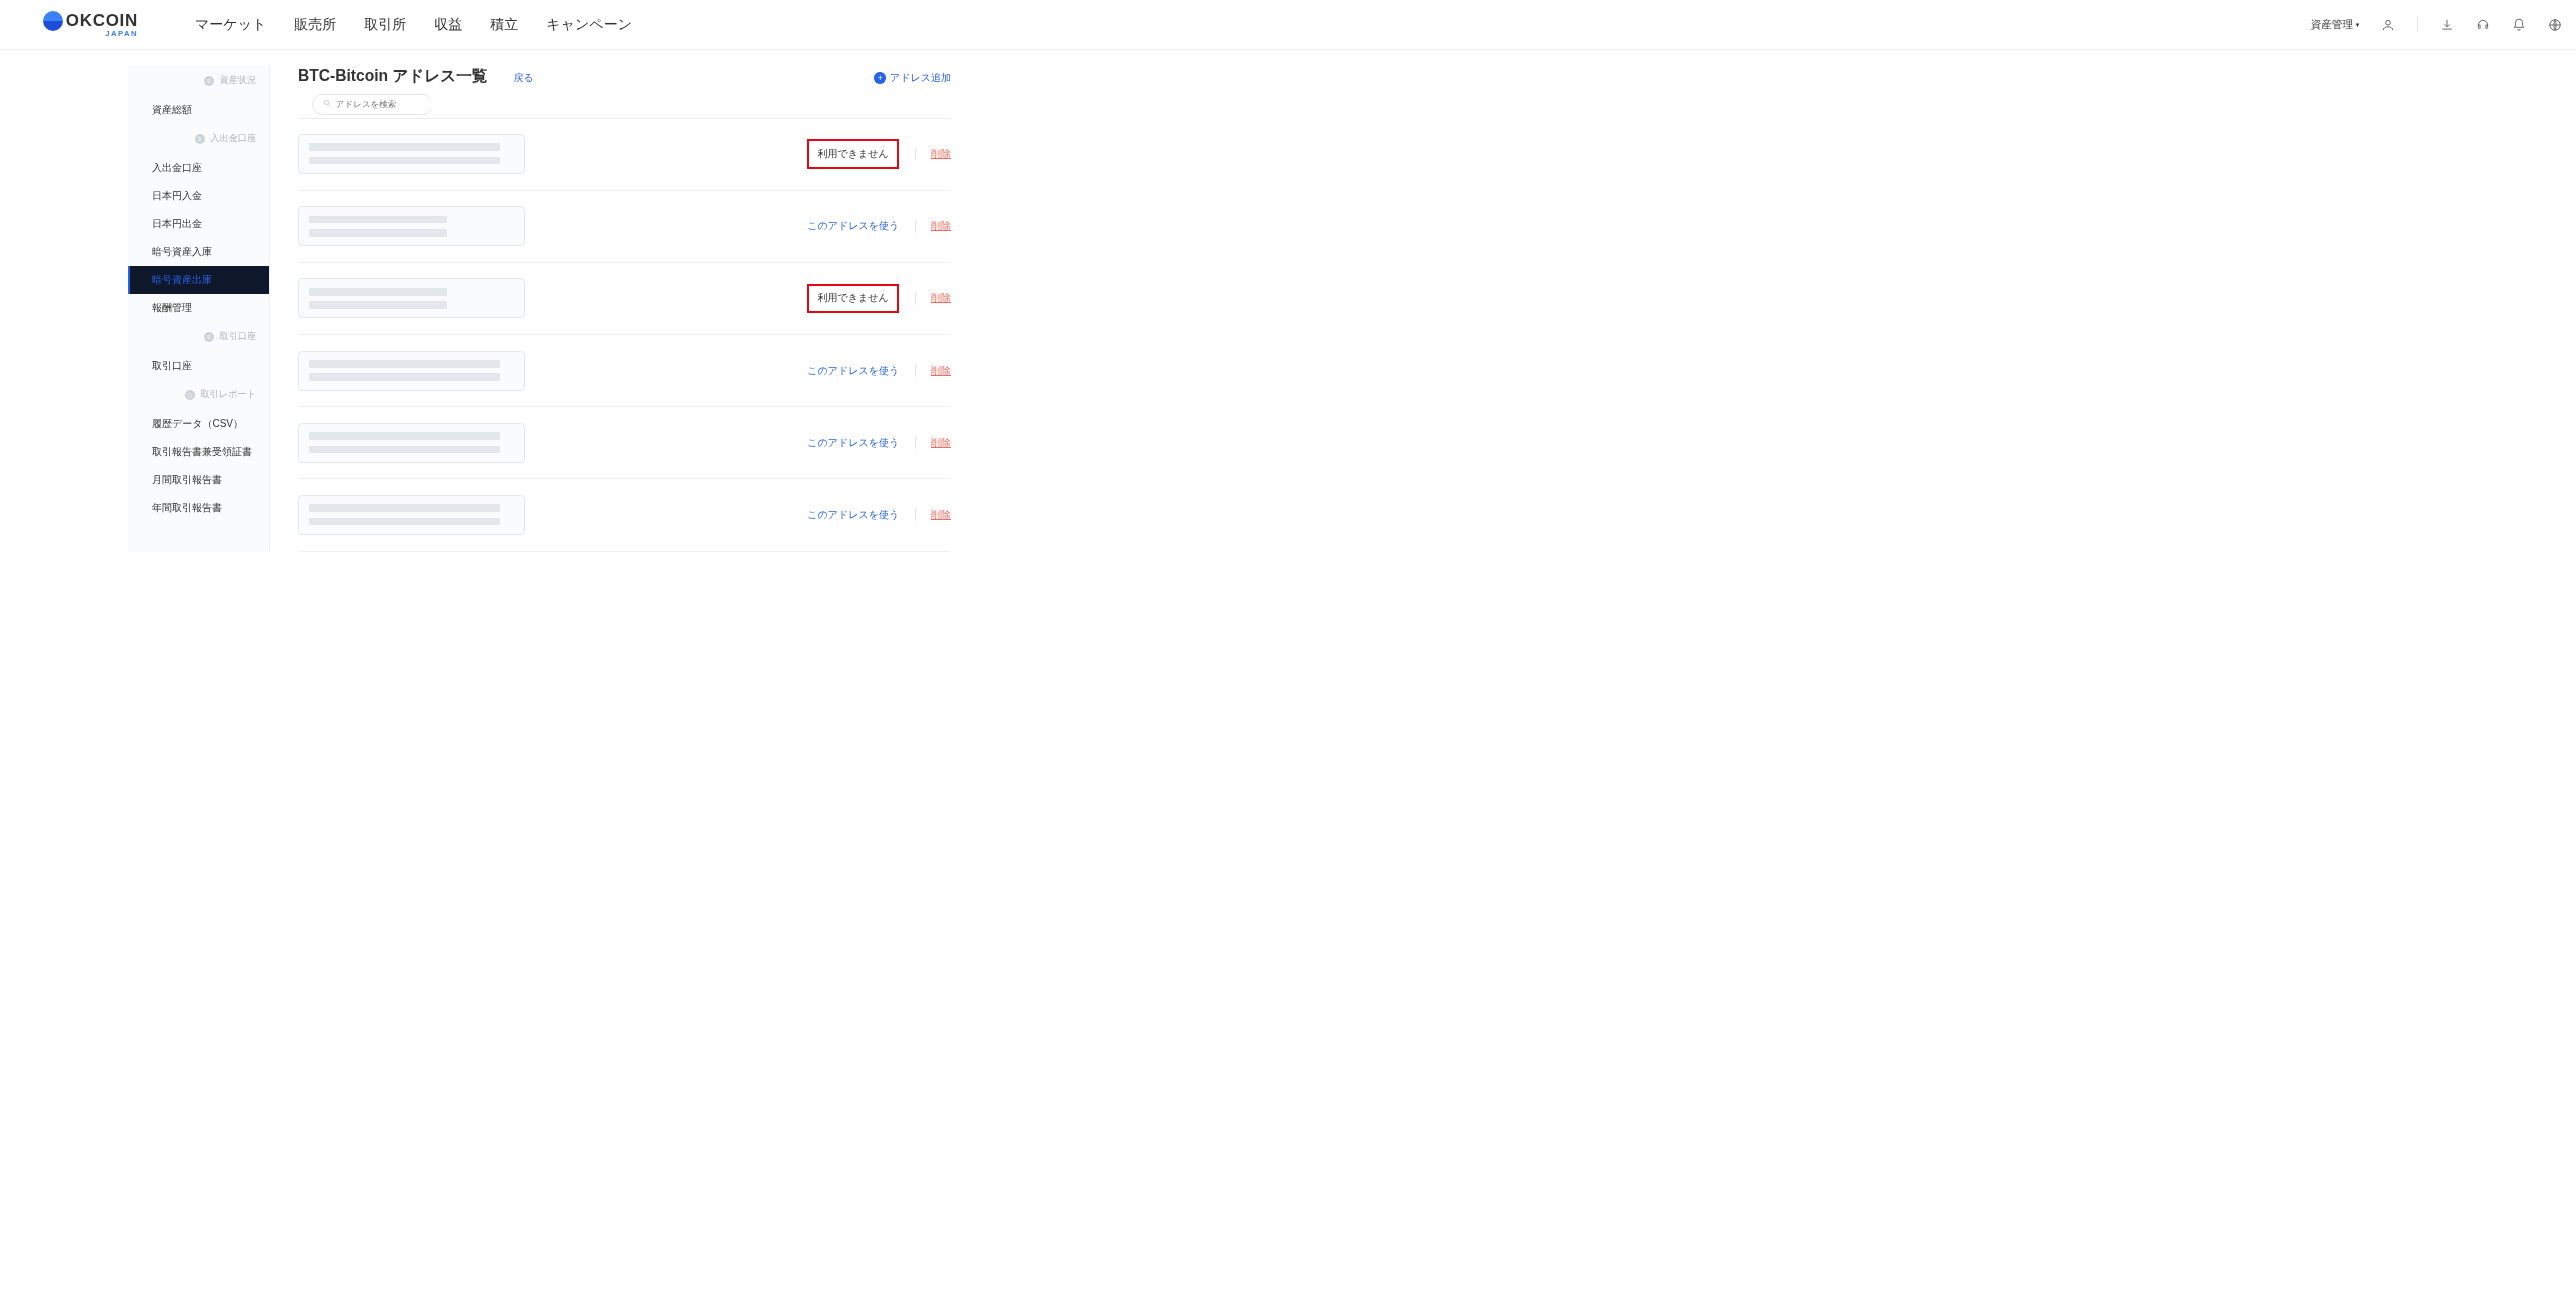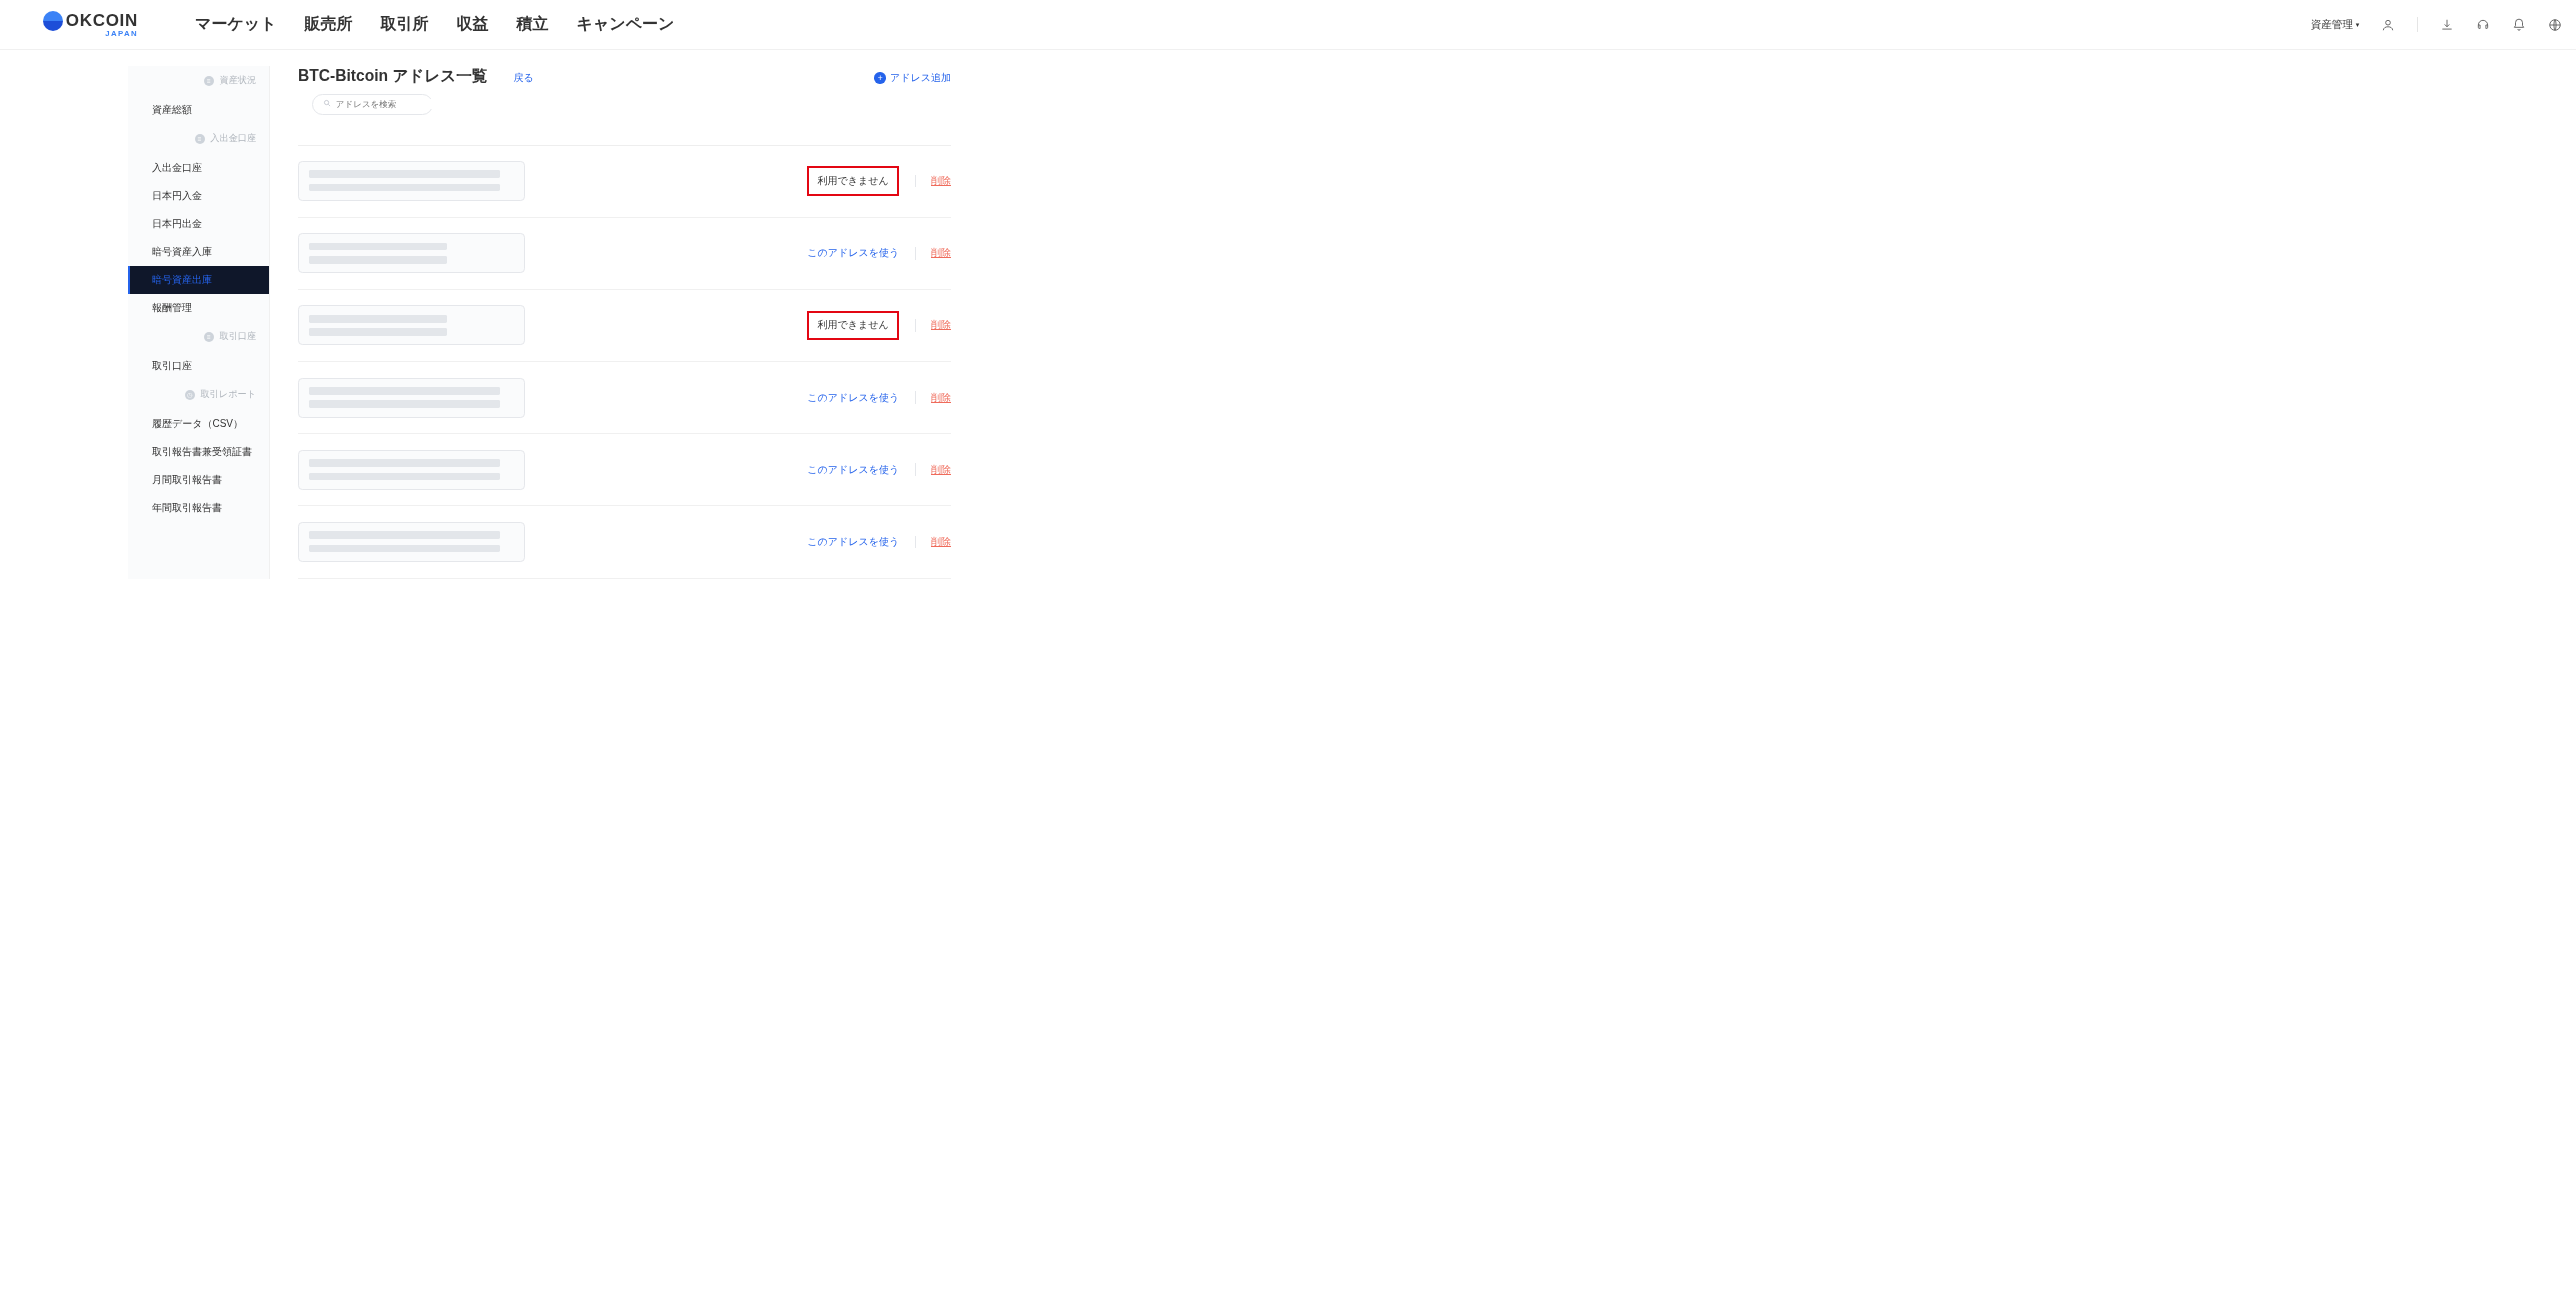--- a/index.html
+++ b/index.html
@@ -5,21 +5,21 @@
     * { margin: 0; padding: 0; box-sizing: border-box; }
     body { font-family: -apple-system, BlinkMacSystemFont, "Segoe UI", "Hiragino Sans", "Meiryo", sans-serif; background: #fff; color: #333; font-size: 10px; }
     
     
     .topnav { display: flex; align-items: center; padding: 0 14px; height: 50px; border-bottom: 0.7px solid #f0f0f0; }
     .logo { display: flex; flex-direction: column; margin-right: 57px; }
     .logo-main { font-size: 17px; font-weight: 700; letter-spacing: 0.7px; color: #333; display: flex; align-items: center; padding-left: 29px; }
     .logo-mark { width: 20px; height: 20px; background: linear-gradient(180deg,#3b82f6 50%,#1d4ed8 50%); border-radius: 50%; margin-right: 2.8px; }
     .logo-sub { font-size: 7.8px; color: #3b82f6; font-weight: 600; text-align: right; letter-spacing: 1.4px; margin-top: -1.4px; }
     .nav-links { display: flex; gap: 28px; }
-    .nav-links a { text-decoration: none; color: #333; font-size: 16px; font-weight: 700; }
+    .nav-links a { text-decoration: none; color: #333; font-size: 14px; font-weight: 400; }
     .nav-right { margin-left: auto; display: flex; align-items: center; gap: 22px; }
     .nav-right .asset-mgmt { font-size: 10.6px; font-weight: 500; display: flex; align-items: center; gap: 2.8px; }
     .nav-right .asset-mgmt::after { content: "▾"; font-size: 7px; }
     .nav-icon { color: #555; font-size: 12.8px; cursor: pointer; display: inline-flex; }
     .nav-divider { width: 0.7px; height: 15.6px; background: #e5e5e5; }
     
     
     .container { display: flex; padding-top: 15.6px; }
     
     
@@ -29,21 +29,21 @@
     .side-item { padding: 7px 12.8px 7px 24px; color: #333; cursor: pointer; }
     .side-item.active { background: #0f172a; color: #2563eb; border-left: 2.1px solid #2563eb; padding-left: 22px; }
     
     
     .main { flex: 1; padding: 0 28px; max-width: 709px; }
     .page-head { display: flex; align-items: baseline; gap: 26px; margin-bottom: 7px; }
     .page-title { font-size: 15.6px; font-weight: 700; }
     .back-link { color: #2563eb; font-size: 10px; cursor: pointer; }
     .add-address { margin-left: auto; color: #2563eb; font-size: 10px; display: flex; align-items: center; gap: 4.3px; cursor: pointer; }
     .add-address .plus { width: 11.3px; height: 11.3px; border-radius: 50%; background: #2563eb; color: #fff; display: inline-flex; align-items: center; justify-content: center; font-size: 8.5px; line-height: 1; }
-    .search-box { width: 121px; border: 0.7px solid #e5e7eb; border-radius: 14px; padding: 4.3px 10px; font-size: 8.5px; color: #9ca3af; display: flex; align-items: center; gap: 4.3px; margin-left: 14px; margin-bottom: 30px; }
+    .search-box { width: 121px; border: 0.7px solid #e5e7eb; border-radius: 14px; padding: 4.3px 10px; font-size: 8.5px; color: #9ca3af; display: flex; align-items: center; gap: 4.3px; margin-left: 14px; margin-bottom: 3px; }
     .search-box input { border: none; outline: none; font-size: 8.5px; flex: 1; }
     
     .divider-h { height: 0.7px; background: #eee; margin: 0; }
     
     .address-row { display: flex; align-items: center; padding: 15.6px 0; border-bottom: 0.7px solid #f0f0f0; }
     .address-card { width: 227px; height: 40px; border: 0.7px solid #e5e7eb; border-radius: 4.3px; padding: 8.5px 10px; background: #fafbfc; display: flex; flex-direction: column; justify-content: center; gap: 5.7px; }
     .skeleton-line { height: 8.5px; background: #e3e6ea; border-radius: 1.4px; }
     .skeleton-line.w1 { width: 191px; }
     .skeleton-line.w2 { width: 138px; }
     .row-actions { margin-left: auto; display: flex; align-items: center; gap: 15.6px; }

